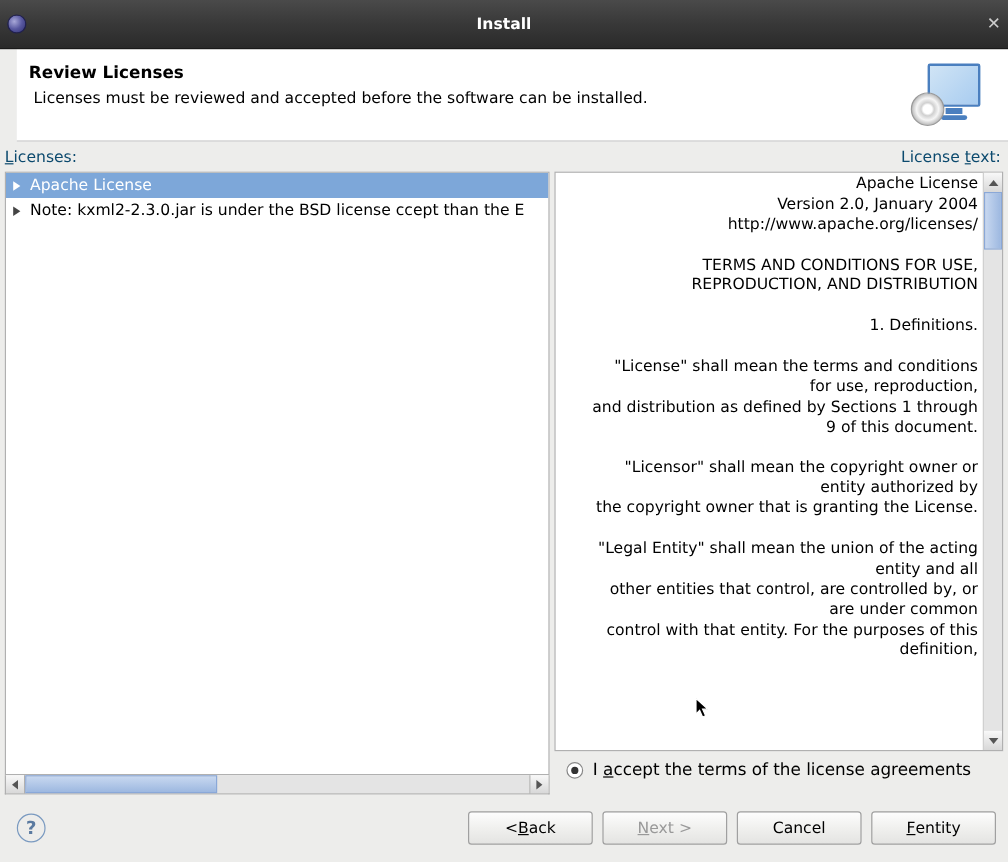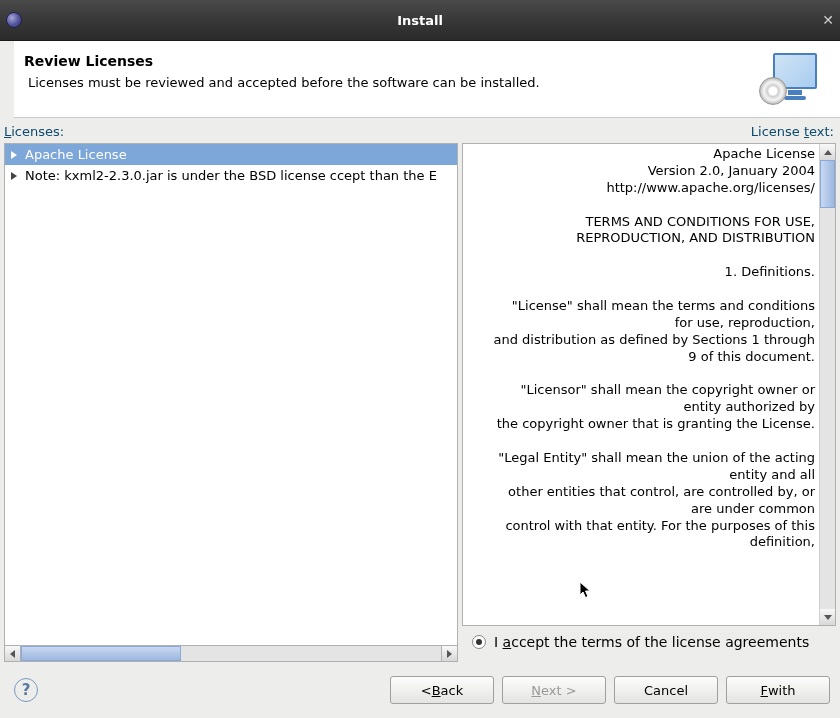--- a/index.html
+++ b/index.html
@@ -453,19 +453,19 @@
       <span class="underline-first">B</span>
       <span>ack</span>
     </div>
   <div class="wizard-button disabled">
       <span class="underline-first">N</span>
       <span>ext &gt;</span>
     </div>
   <div class="wizard-button">Cancel</div>
   <div class="wizard-button">
       <span class="underline-first">F</span>
-      <span>with</span>
+      <span>entity</span>
     </div>
 </div>
 
 <svg class="cursor-img" viewBox="0 0 12 18">
   <path d="M0,0 L0,13 L3,10 L5.5,15.5 L8,14.5 L5.5,9 L10,9 Z" fill="#000" stroke="#fff" stroke-width="1"></path>
 </svg>
 
 </body></html>

